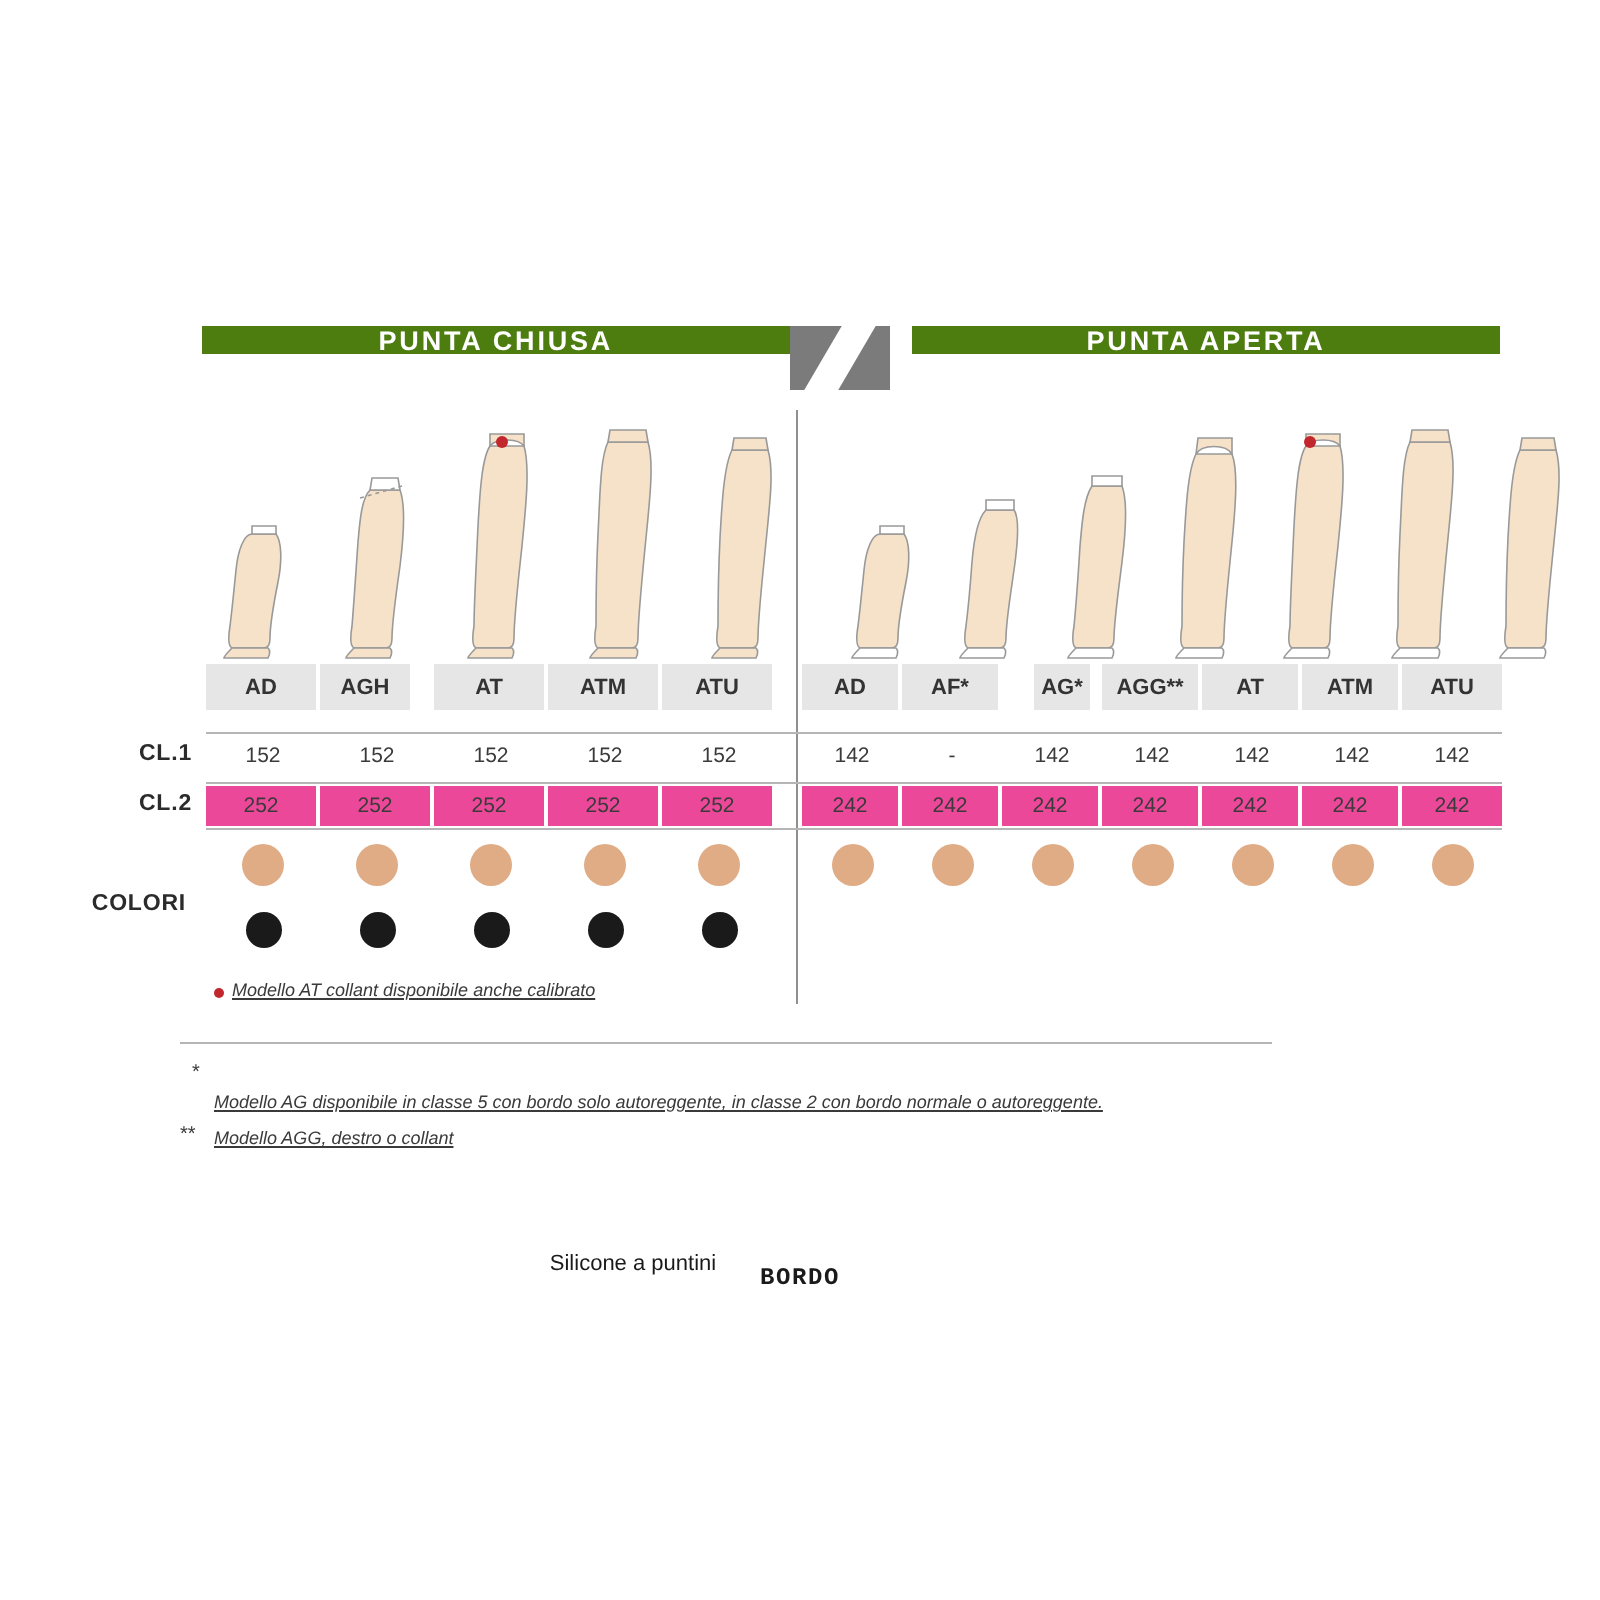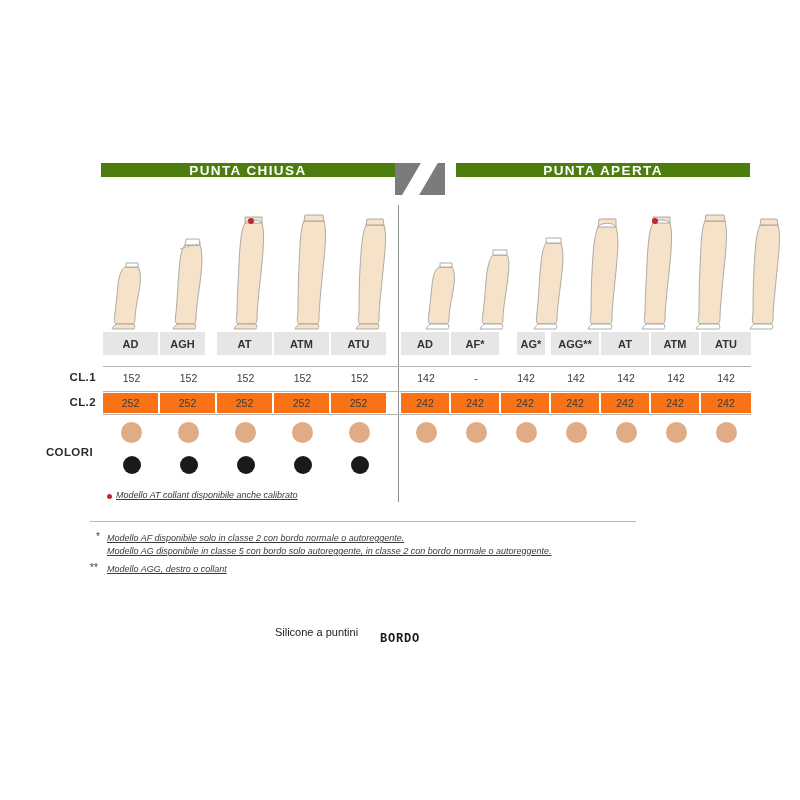--- a/index.html
+++ b/index.html
@@ -124,21 +124,21 @@
     position: absolute;
     height: 20px;
     display: flex;
     align-items: center;
     justify-content: center;
     font-size: 10.5px;
     color: #3a3a3a;
     box-sizing: border-box;
   }
   .cl1-cell { background: #ffffff; }
-  .cl2-cell { background: #f97316; border-right: 2px solid #ffffff; }
+  .cl2-cell { background: #ec4899; border-right: 2px solid #ffffff; }
 
   .hline {
     position: absolute;
     background: #b5b5b5;
     height: 1px;
   }
 
   .dot {
     position: absolute;
     border-radius: 50%;
@@ -378,21 +378,20 @@
   <div class="dot dot-beige" style="left:616px; top:422px; width:21px; height:21px;"></div>
   <div class="dot dot-beige" style="left:666px; top:422px; width:21px; height:21px;"></div>
   <div class="dot dot-beige" style="left:716px; top:422px; width:21px; height:21px;"></div>
 
   <div class="note-red-dot" style="left:107px; top:494px;"></div>
   <div class="note" style="left:116px; top:490px;">Modello AT collant disponibile anche calibrato</div>
 
   <div class="hline" style="left:90px; top:521px; width:546px;"></div>
 
   <div class="note-star" style="left:96px; top:531px;">*</div>
-  <div class="note" style="left:107px; top:533px;">Modello AF disponibile solo in classe 2 con bordo normale o autoreggente.</div>
   <div class="note" style="left:107px; top:546px;">Modello AG disponibile in classe 5 con bordo solo autoreggente, in classe 2 con bordo normale o autoreggente.</div>
   <div class="note-star" style="left:90px; top:562px;">**</div>
   <div class="note" style="left:107px; top:564px;">Modello AGG, destro o collant</div>
 
   <div class="footer-title" style="top:632px;font-family:Liberation Mono, monospace;">BORDO</div>
   <div class="footer-sub" style="top:626px;">Silicone a puntini</div>
 
 </div>
 
 </body></html>

